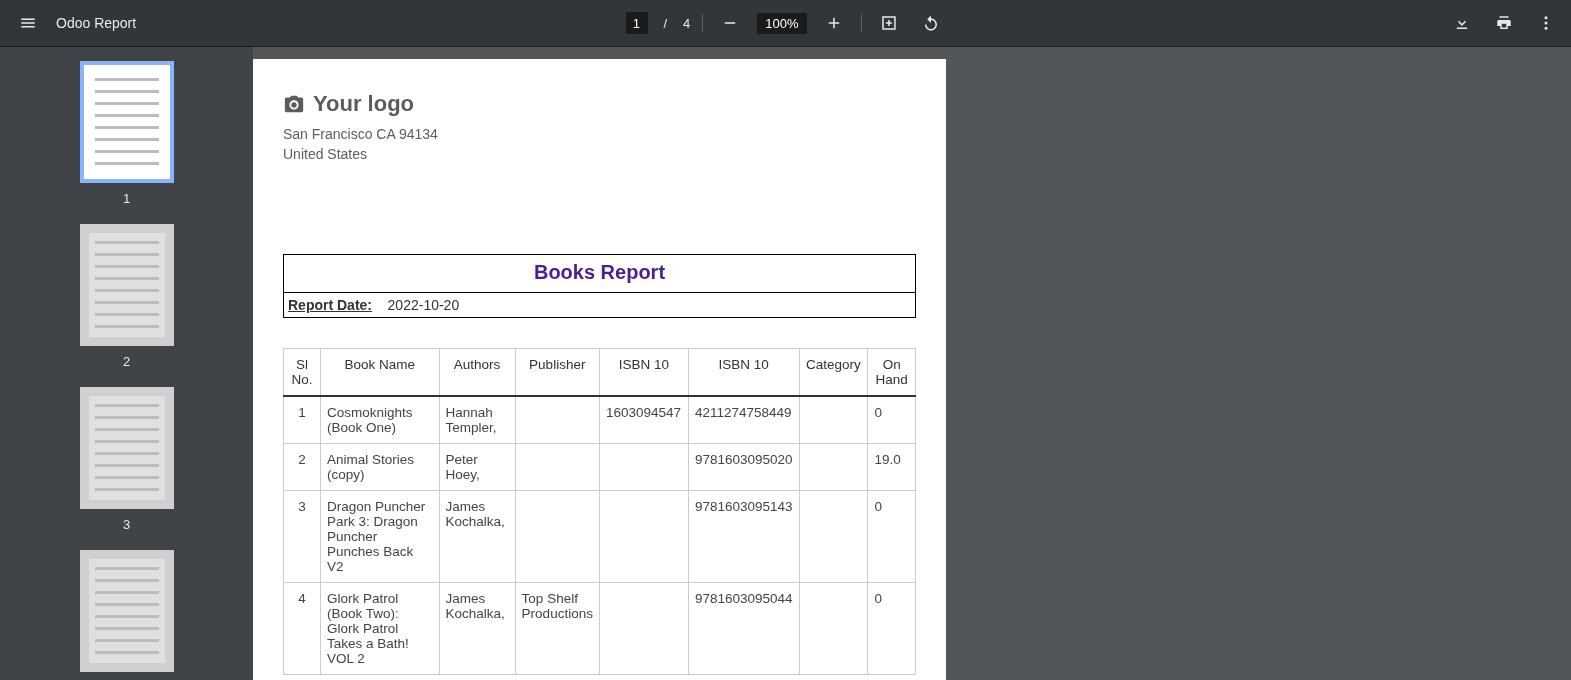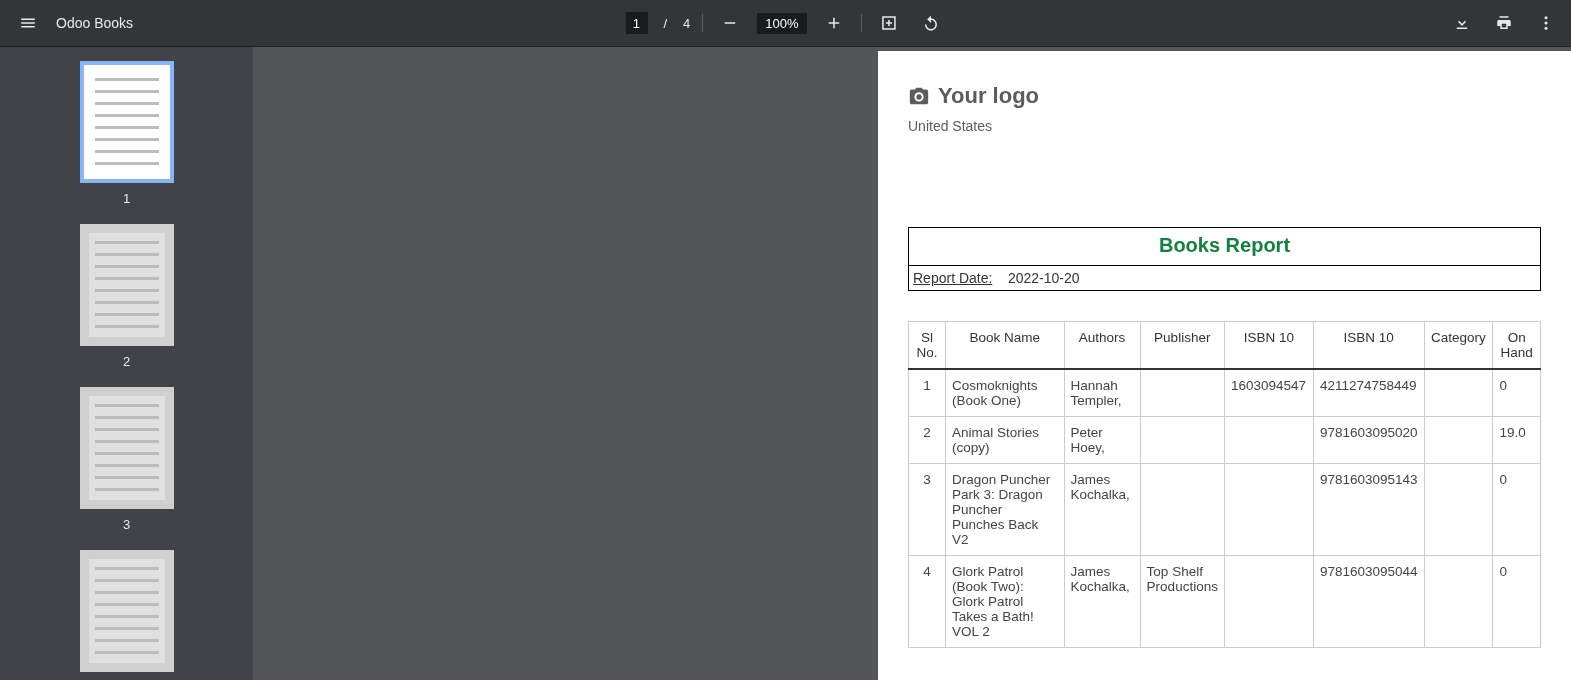--- a/index.html
+++ b/index.html
@@ -99,22 +99,22 @@
   .thumb-mini {
     position:absolute; left:6px; right:6px;
     background: #bcbcbc;
     height:3px;
   }
   .thumb-label { color:#e8eaed; font-size:13px; margin-top:8px; }
   .main {
     flex:1;
     overflow:auto;
     display:flex;
-    justify-content:flex-end;
-    padding-top:4px;
+    justify-content:flex-start;
+    padding-top:12px;
   }
   .page {
     width: 693px;
     min-height: 900px;
     background:#fff;
     margin-top:0;
     padding: 32px 30px;
     color:#333;
     font-size:14px;
   }
@@ -122,30 +122,30 @@
   .logo-text { font-size:22px; font-weight:700; color:#5c5c5c;}
   .company-info { margin-top:8px; line-height:1.4; color:#5d5d5d; font-size:14px;}
   .report-box {
     margin-top:90px;
     border:1.5px solid #000;
   }
   .report-title {
     text-align:center;
     font-size:20px;
     font-weight:700;
-    color:#15803d;
+    color:#4c1d95;
     padding:6px 0 8px;
     border-bottom:1px solid #000;
   }
   .report-date-row {
     padding:4px 4px;
     font-size:14px;
     color:#333;
   }
-  .report-date-label { text-decoration:underline; font-weight:400;}
+  .report-date-label { text-decoration:underline; font-weight:700;}
   table.data {
     width:100%;
     border-collapse:collapse;
     margin-top:30px;
     font-size:13.5px;
     color:#444;
   }
   table.data th, table.data td {
     border:1px solid #ccc;
     padding:8px 6px;
@@ -164,21 +164,21 @@
 </head>
 <body>
 
 <div class="toolbar">
   <div class="tb-left">
     <div class="tb-menu">
       <svg width="18" height="18" viewBox="0 0 24 24" fill="#e8eaed">
           <path d="M3 6h18v2H3V6zm0 5h18v2H3v-2zm0 5h18v2H3v-2z"></path>
         </svg>
     </div>
-    <div class="tb-title">Odoo Books</div>
+    <div class="tb-title">Odoo Report</div>
   </div>
   <div class="tb-center">
     <input class="page-input" value="1" style="">
     <span class="tb-slash">/</span>
     <span class="tb-total">4</span>
     <div class="tb-divider"></div>
     <div class="tb-btn">
       <svg width="18" height="18" viewBox="0 0 24 24" fill="#e8eaed">
           <path d="M5 11h14v2H5z"></path>
         </svg>
@@ -289,20 +289,21 @@
     <div class="page">
       <div class="logo-row">
         <span>
           <svg width="22" height="22" viewBox="0 0 24 24" fill="#5c5c5c">
               <path d="M9 3l-1.5 2H4c-1.1 0-2 .9-2 2v12c0 1.1.9 2 2 2h16c1.1 0 2-.9 2-2V7c0-1.1-.9-2-2-2h-3.5L15 3H9zm3 5c2.8 0 5 2.2 5 5s-2.2 5-5 5-5-2.2-5-5 2.2-5 5-5zm0 2c-1.7 0-3 1.3-3 3s1.3 3 3 3 3-1.3 3-3-1.3-3-3-3z"></path>
             </svg>
         </span>
         <span class="logo-text">Your logo</span>
       </div>
       <div class="company-info">
+        <div>San Francisco CA 94134</div>
         <div>United States</div>
       </div>
       <div class="report-box">
         <div class="report-title">Books Report</div>
         <div class="report-date-row">
           <span class="report-date-label">Report Date:</span>
           &nbsp;&nbsp;
           <span>2022-10-20</span>
         </div>
       </div>

